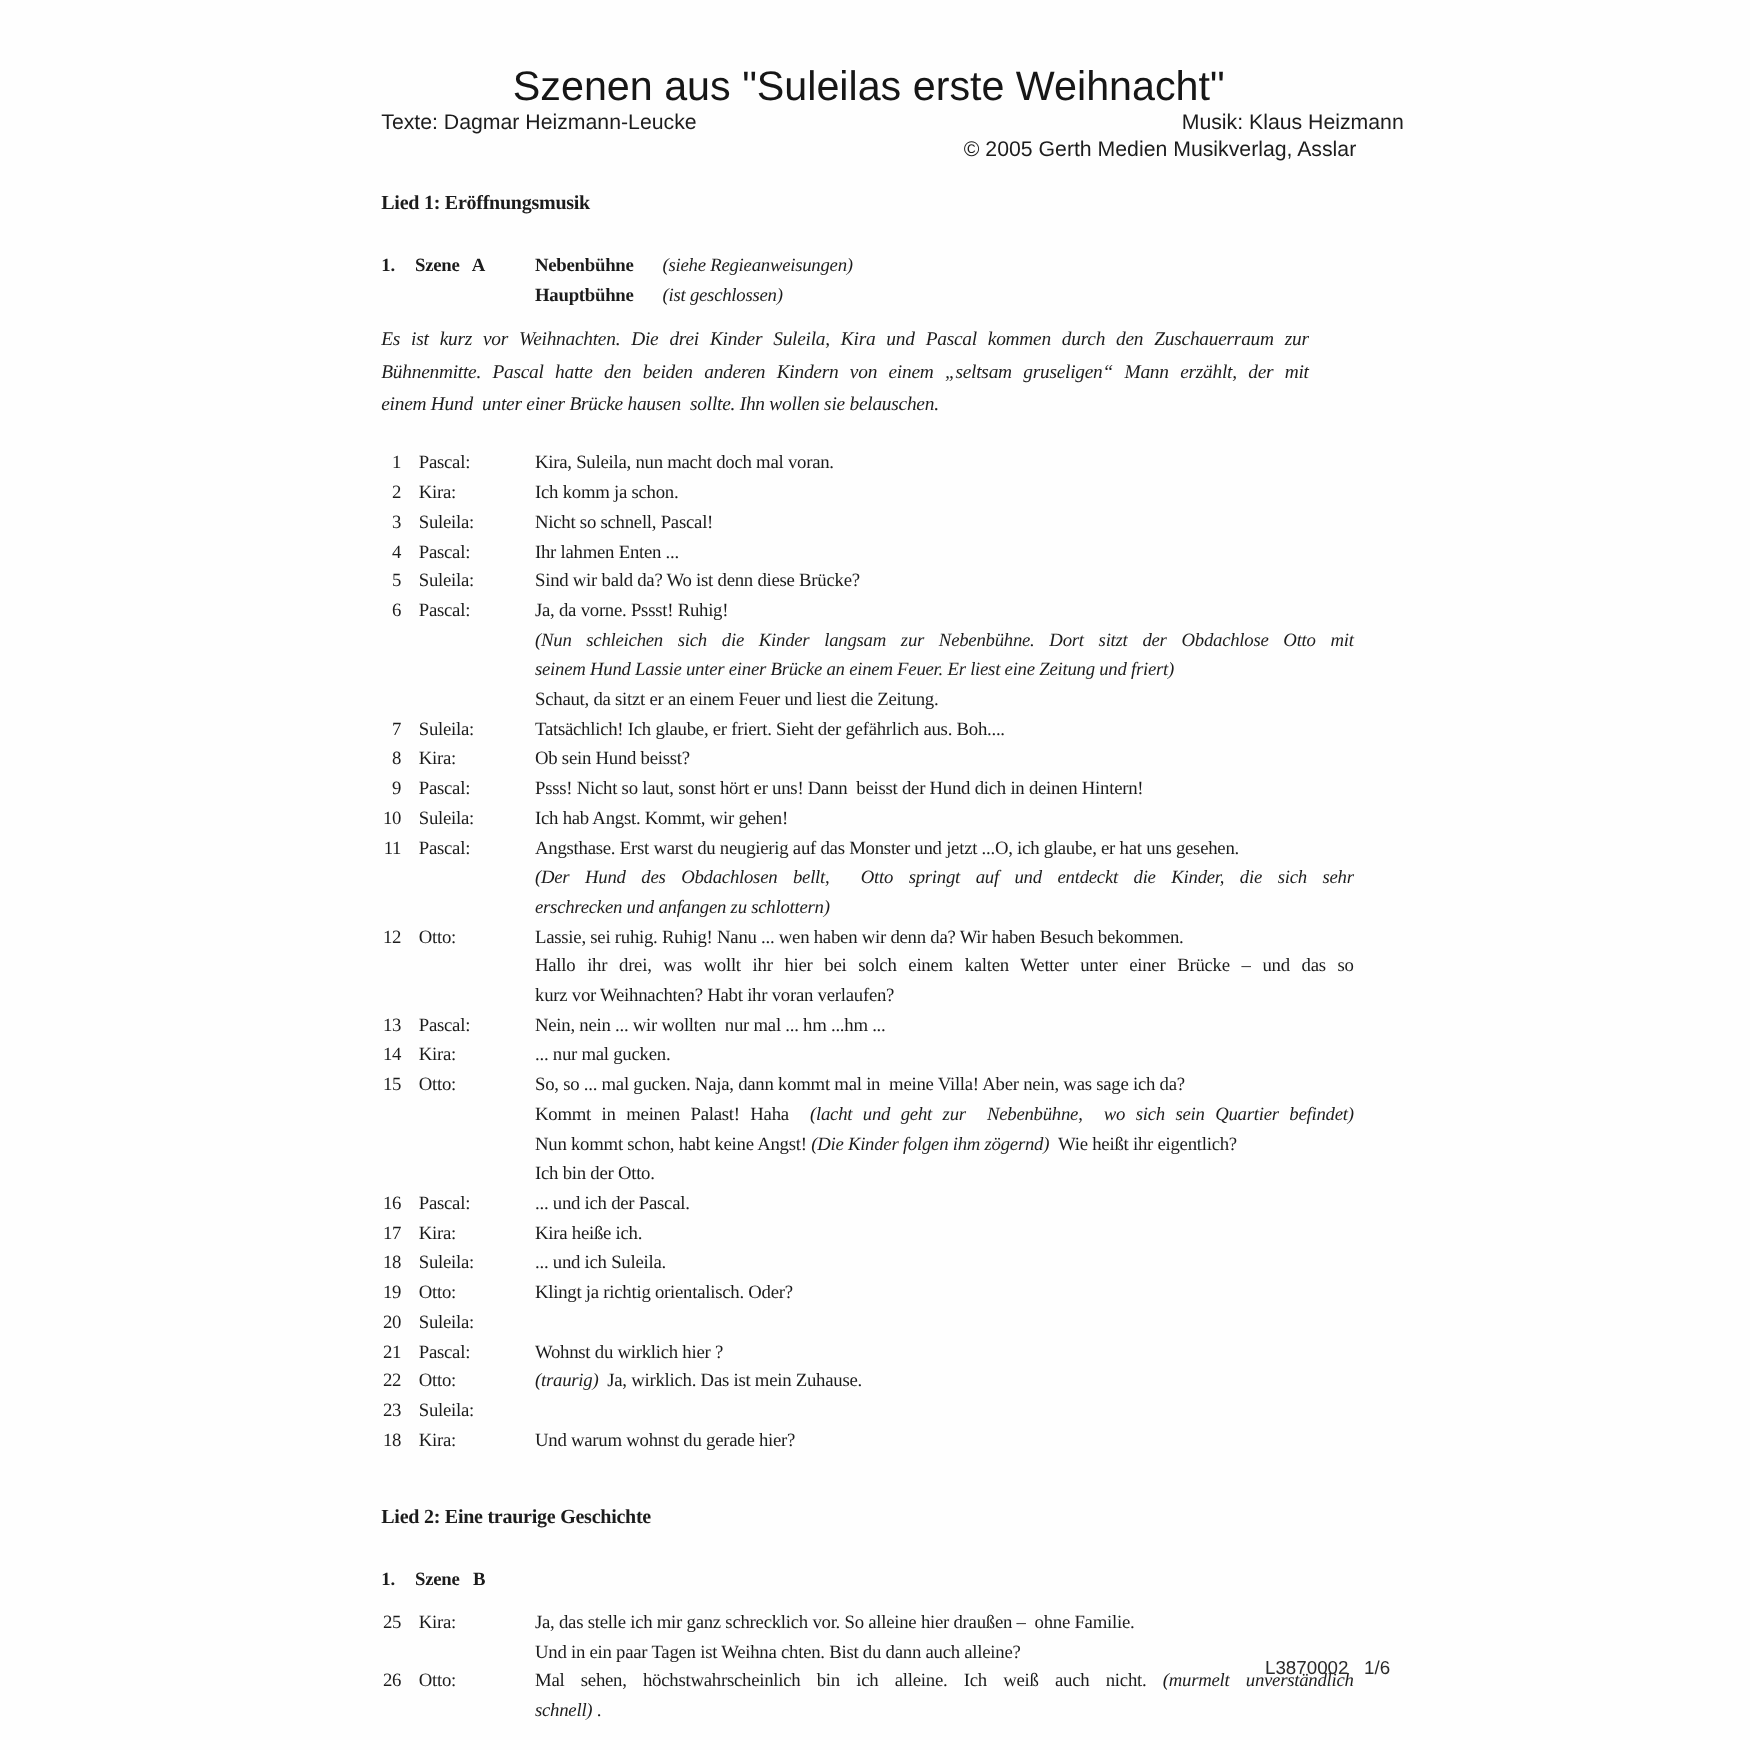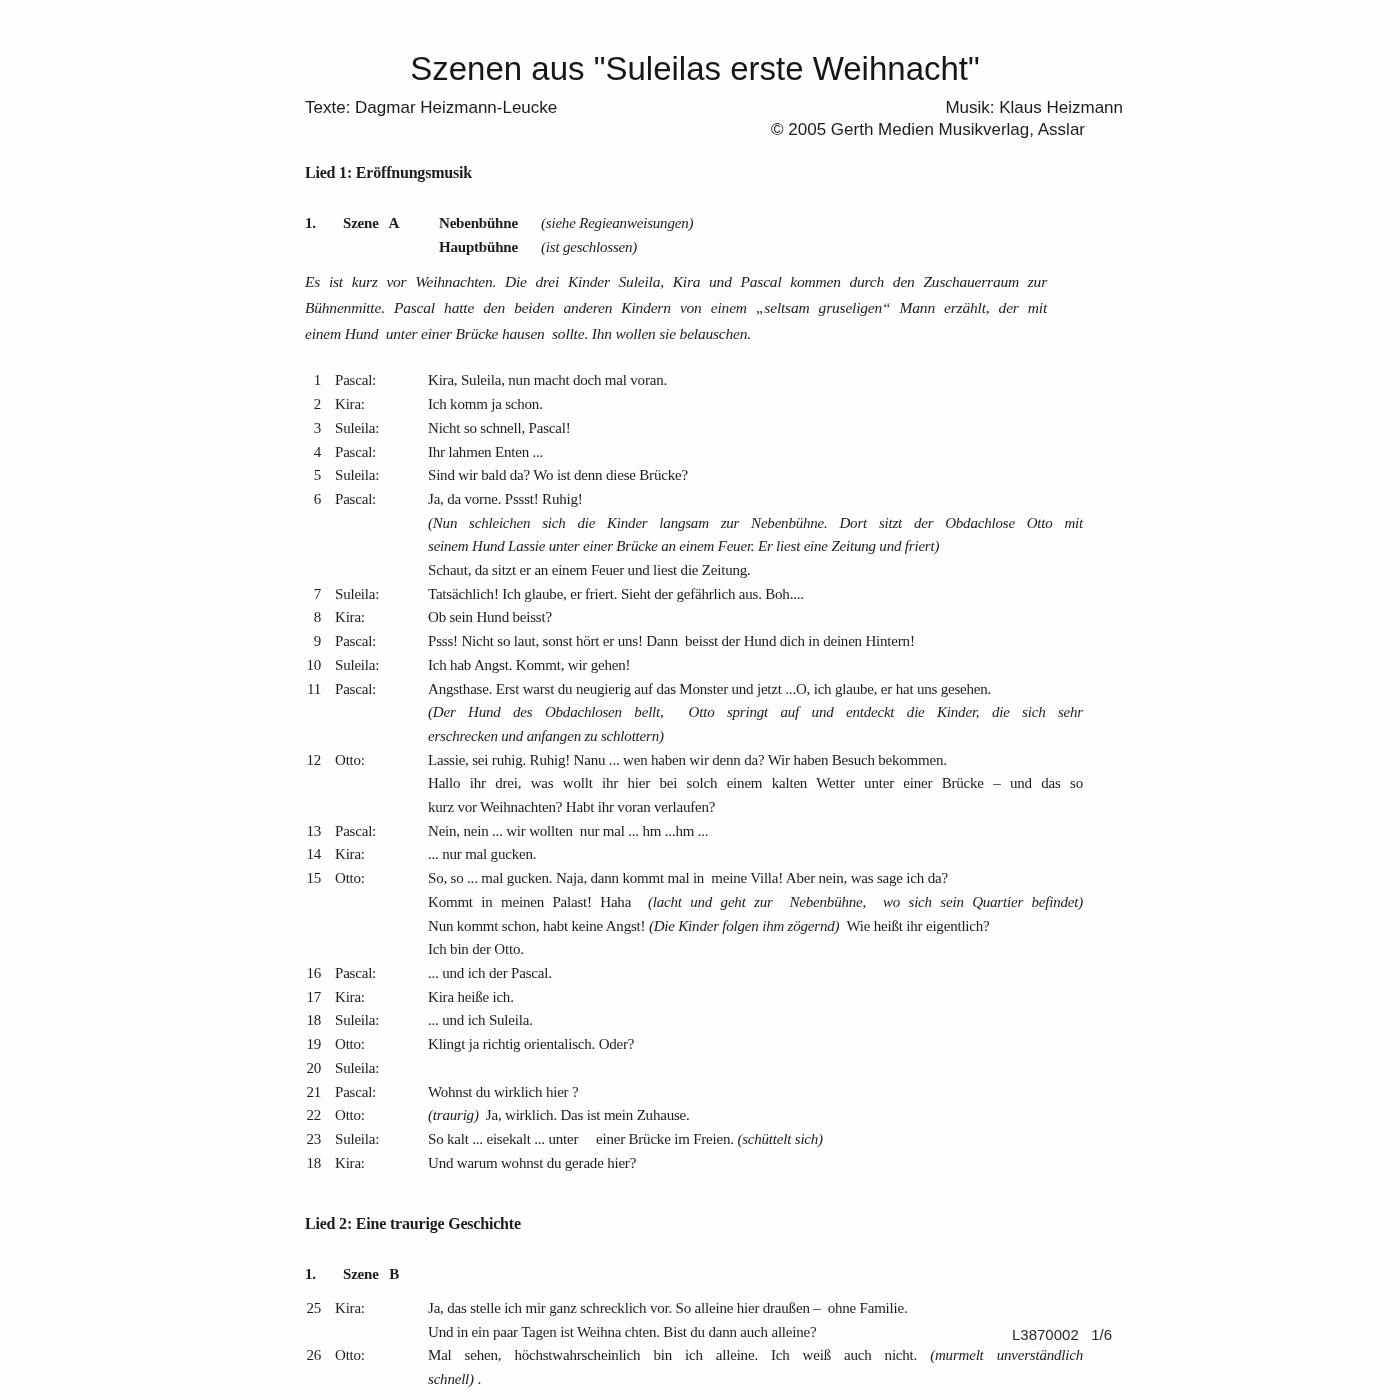--- a/index.html
+++ b/index.html
@@ -25,21 +25,21 @@
     text-align:center;
     white-space:nowrap;
     color:#161616;
   }
   .byline{
     display:flex;
     justify-content:space-between;
     font-family:"Liberation Sans", sans-serif;
     font-size:17px;
     letter-spacing:0;
-    margin-top:10px;
+    margin-top:0;
     width:818px;
   }
   .copyright{
     font-family:"Liberation Sans", sans-serif;
     font-size:17px;
     letter-spacing:0;
     text-align:right;
     margin-top:2px;
   }
   .song{
@@ -47,21 +47,21 @@
     font-size:16px;
     margin-top:24px;
   }
   .song + .scene{margin-top:30px;}
   .scene{
     display:flex;
     margin-top:30px;
     line-height:23.7px;
   }
   .snum{width:27px;font-weight:bold;}
-  .slabel{width:96px;font-weight:bold;margin-left:11px;}
+  .slabel{width:96px;font-weight:bold;}
   .stagerow{display:flex;line-height:23.7px;}
   .sname{width:102px;font-weight:bold;}
   .snote{font-style:italic;}
   .narr{
     margin-top:10px;
     width:742px;
     font-style:italic;
     font-size:15.5px;
   }
   .nline{line-height:26px;}
@@ -277,23 +277,20 @@
           <div class="dline">
             <span class="dnum">22</span>
             <span class="dspeaker">Otto:</span>
             <div class="dtext">
               <div class="drow"><span class="it">(traurig)</span><span> &nbsp;Ja, wirklich. Das ist mein Zuhause.</span></div>
             </div>
           </div>
           <div class="dline">
             <span class="dnum">23</span>
             <span class="dspeaker">Suleila:</span>
-            <div class="dtext">
-              <div class="drow"><span>So kalt ... eisekalt ... unter &nbsp;&nbsp;&nbsp; einer Brücke im Freien. </span><span class="it">(schüttelt sich)</span></div>
-            </div>
           </div>
           <div class="dline">
             <span class="dnum">18</span>
             <span class="dspeaker">Kira:</span>
             <div class="dtext">
               <div class="drow"><span>Und warum wohnst du gerade hier?</span></div>
             </div>
           </div>
         </div>
         <div class="song song2">Lied 2: Eine traurige Geschichte</div>

